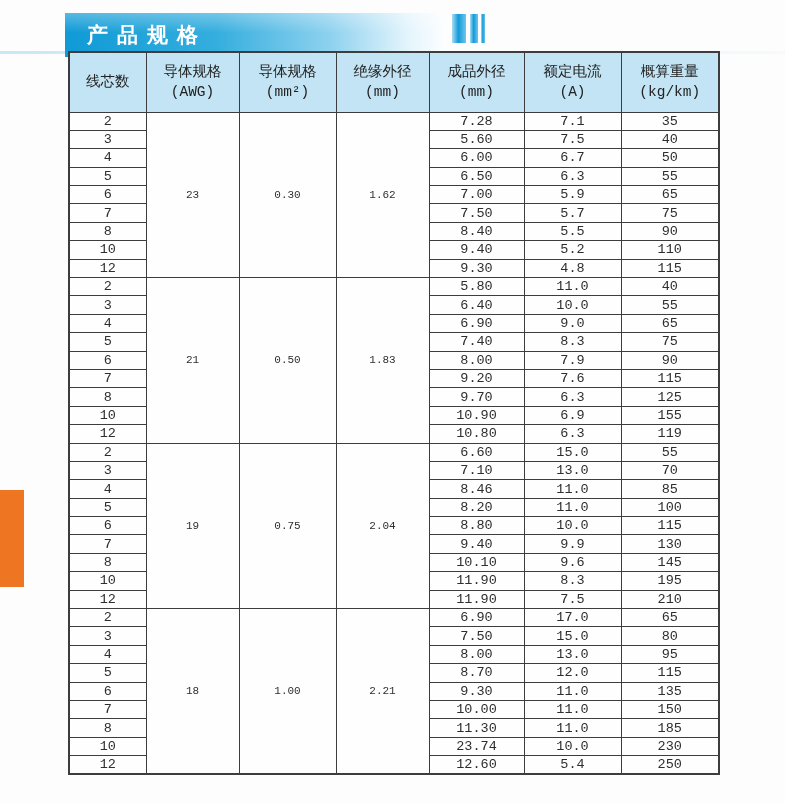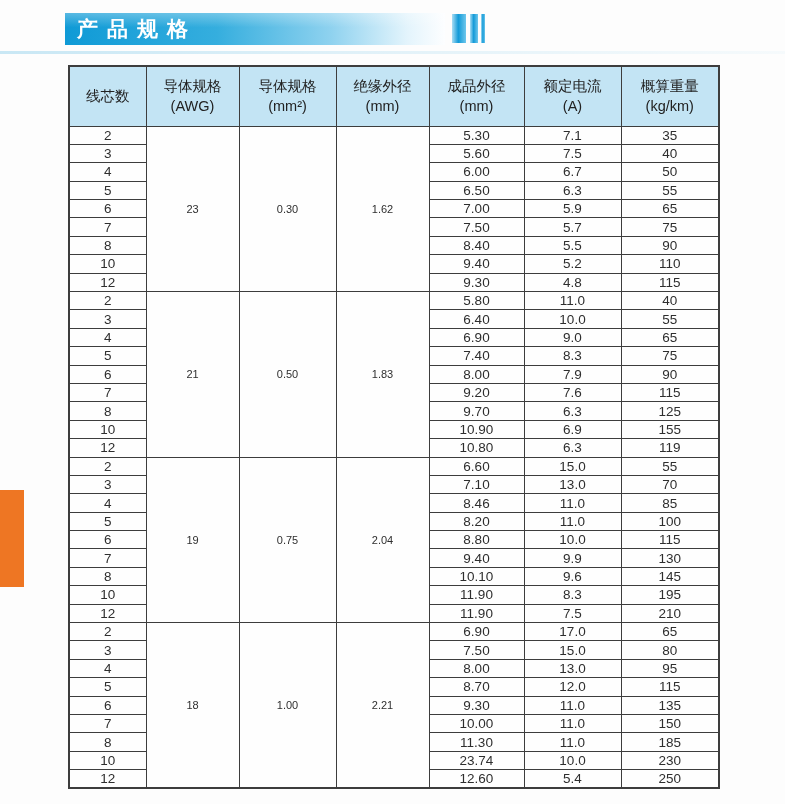--- a/index.html
+++ b/index.html
@@ -8,26 +8,26 @@
     width: 785px; height: 804px;
     background: #fdfdfd;
     font-family: "Liberation Sans", sans-serif;
     position: relative;
     overflow: hidden;
   }
 
   
   .title-bar {
     position: absolute; left: 65px; top: 13px;
-    width: 380px; height: 32px;
+    width: 380px; height: 44px;
     background:
       linear-gradient(180deg, rgba(255,255,255,0.30) 0%, rgba(255,255,255,0) 45%),
       linear-gradient(90deg, #0f9ad6 0%, #35aede 40%, #8fd2ef 70%, #e3f4fc 90%, #fdfeff 100%);
     display: flex; align-items: center;
-    padding-left: 12px;
+    padding-left: 22px;
     color: #ffffff;
     font-size: 21px; font-weight: bold; letter-spacing: 9px;
   }
 
   
   .accent-bars {
     position: absolute; left: 452px; top: 14px; height: 29px;
     display: flex; align-items: stretch;
   }
   .accent-bars .b {
@@ -45,25 +45,26 @@
 
   
   .side-tab {
     position: absolute; left: 0; top: 490px;
     width: 24px; height: 97px;
     background: #ee7623;
   }
 
   
   table.spec {
-    position: absolute; left: 68px; top: 65px;
+    position: absolute; left: 68px; top: 51px;
     width: 650px;
     border-collapse: collapse;
     table-layout: fixed;
     border: 2px solid #3d3d3d;
+    font-family: Liberation Mono, monospace;
   }
   table.spec th, table.spec td {
     border: 1px solid #3d3d3d;
     text-align: center;
     vertical-align: middle;
     padding: 0;
     overflow: hidden;
   }
   table.spec thead th {
     background: #c3e4f4;
@@ -138,21 +139,21 @@
           <div>(kg/km)</div>
         </th>
       </tr>
   </thead>
   <tbody>
       <tr>
         <td>2</td>
         <td class="merged" rowspan="9">23</td>
         <td class="merged" rowspan="9">0.30</td>
         <td class="merged" rowspan="9">1.62</td>
-        <td>5.30</td>
+        <td>7.28</td>
         <td>7.1</td>
         <td>35</td>
       </tr>
       <tr>
         <td>3</td>
         <td>5.60</td>
         <td>7.5</td>
         <td>40</td>
       </tr>
       <tr>

